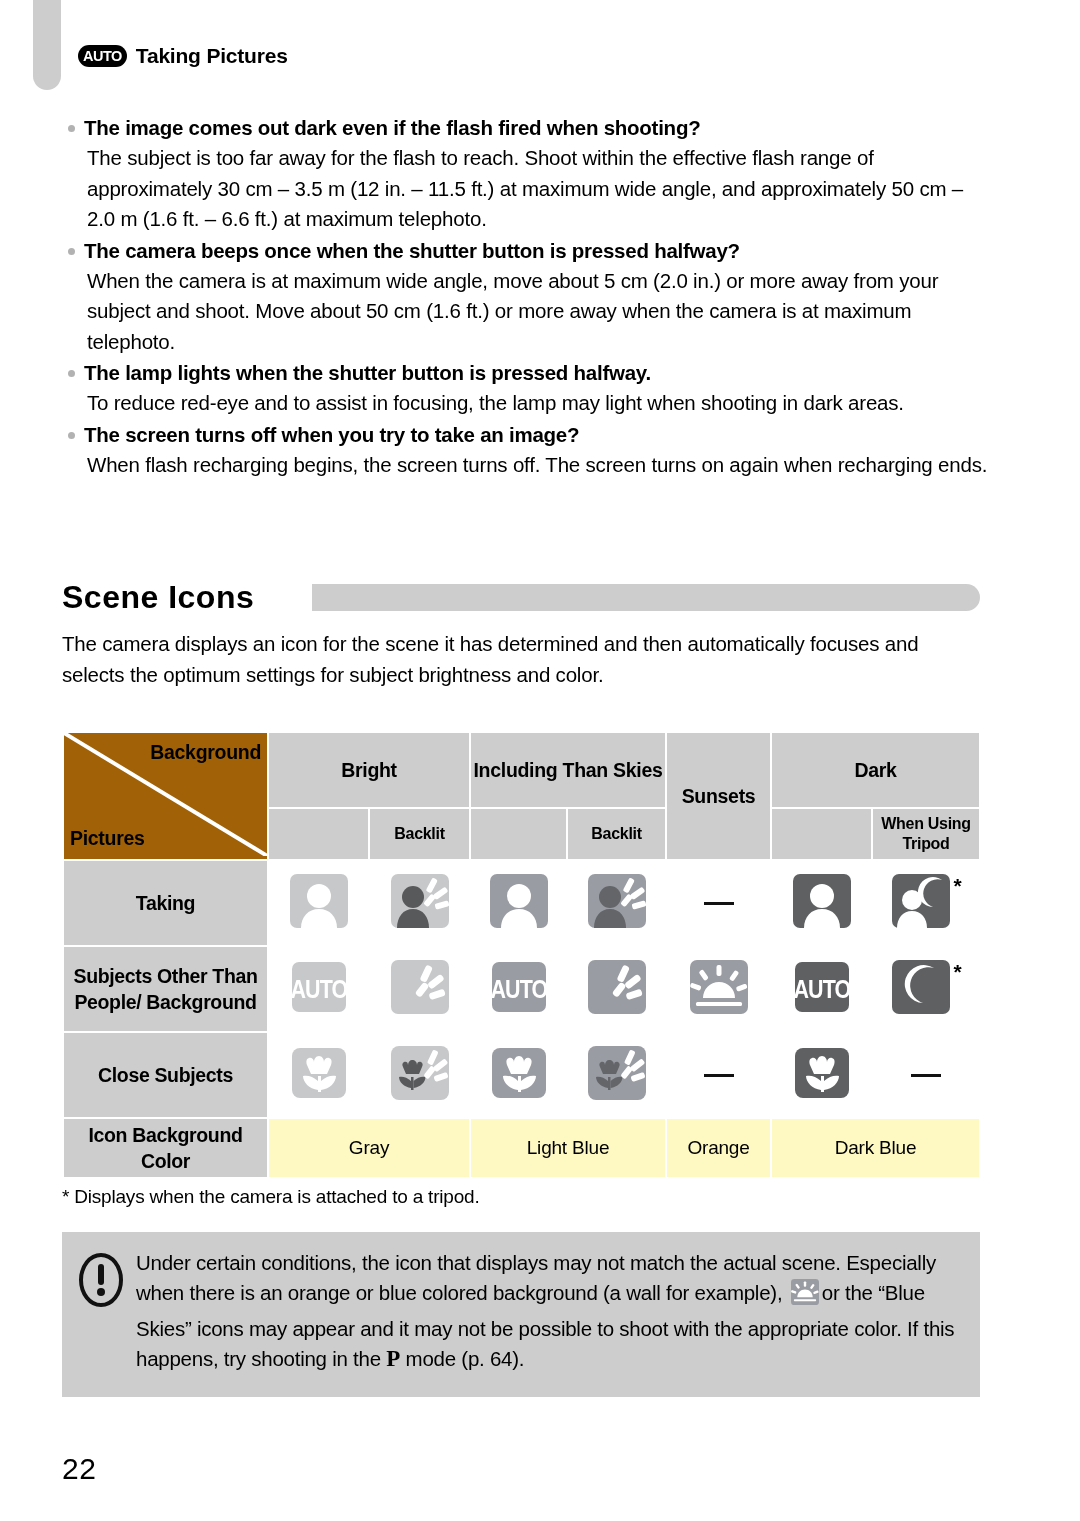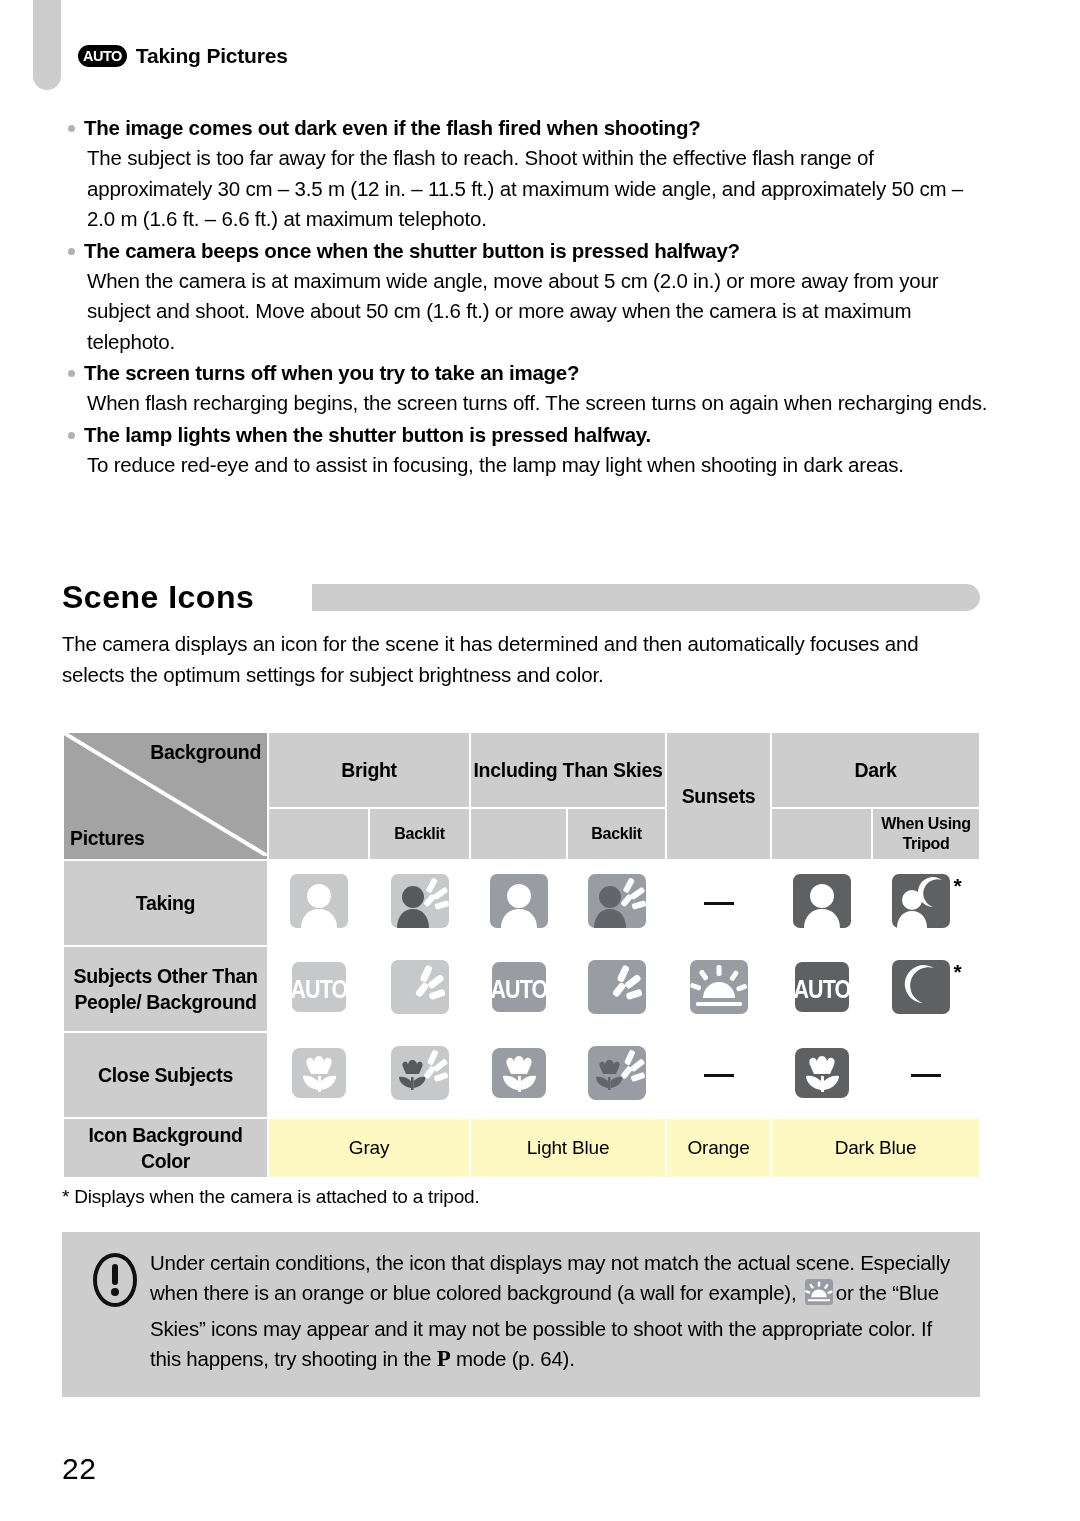--- a/index.html
+++ b/index.html
@@ -166,21 +166,21 @@
   .rowhdr {
     background: #cdcdcd;
     font-weight: bold;
     font-size: 19.5px;
     text-align: left;
     padding-left: 8px;
     letter-spacing: -0.35px;
     line-height: 26px;
   }
   .corner {
-    background: #a3a3a3;
+    background: #a16207;
     position: relative;
     height: 124px;
   }
   .corner .diag {
     position: absolute;
     inset: 0;
   }
   .corner .bg-lbl {
     position: absolute;
     right: 6px;
@@ -240,21 +240,21 @@
     position: absolute;
     left: 62px;
     top: 1232px;
     width: 918px;
     height: 165px;
     background: #cdcdcd;
     box-sizing: border-box;
   }
   .caution-inner {
     display: flex;
-    padding: 16px 14px 0 30px;
+    padding: 16px 14px 0 16px;
   }
   .caution-icon { flex: 0 0 58px; padding-top: 4px; }
   .caution-text {
     font-size: 20.5px;
     line-height: 30px;
     letter-spacing: -0.25px;
   }
   .inline-icon {
     display: inline-block;
     vertical-align: -6px;
@@ -301,31 +301,31 @@
       <div class="qa-q">
         <span class="dot"></span>
         <span>The camera beeps once when the shutter button is pressed halfway?</span>
       </div>
       <div class="qa-a">When the camera is at maximum wide angle, move about 5 cm (2.0 in.) or more away from your subject and shoot. Move about 50 cm (1.6 ft.) or more away when the camera is at maximum telephoto.</div>
     </div>
 
     <div class="qa-item">
       <div class="qa-q">
         <span class="dot"></span>
+        <span>The lamp lights when the shutter button is pressed halfway.</span>
+      </div>
+      <div class="qa-a">To reduce red-eye and to assist in focusing, the lamp may light when shooting in dark areas.</div>
+    </div>
+
+    <div class="qa-item">
+      <div class="qa-q">
+        <span class="dot"></span>
         <span>The screen turns off when you try to take an image?</span>
       </div>
       <div class="qa-a">When flash recharging begins, the screen turns off. The screen turns on again when recharging ends.</div>
-    </div>
-
-    <div class="qa-item">
-      <div class="qa-q">
-        <span class="dot"></span>
-        <span>The lamp lights when the shutter button is pressed halfway.</span>
-      </div>
-      <div class="qa-a">To reduce red-eye and to assist in focusing, the lamp may light when shooting in dark areas.</div>
     </div>
 
   </div>
 
   <div class="section-head">
     <h2>Scene Icons</h2>
     <div class="section-bar"></div>
   </div>
 
   <div class="section-intro">The camera displays an icon for the scene it has determined and then automatically focuses and selects the optimum settings for subject brightness and color.</div>

